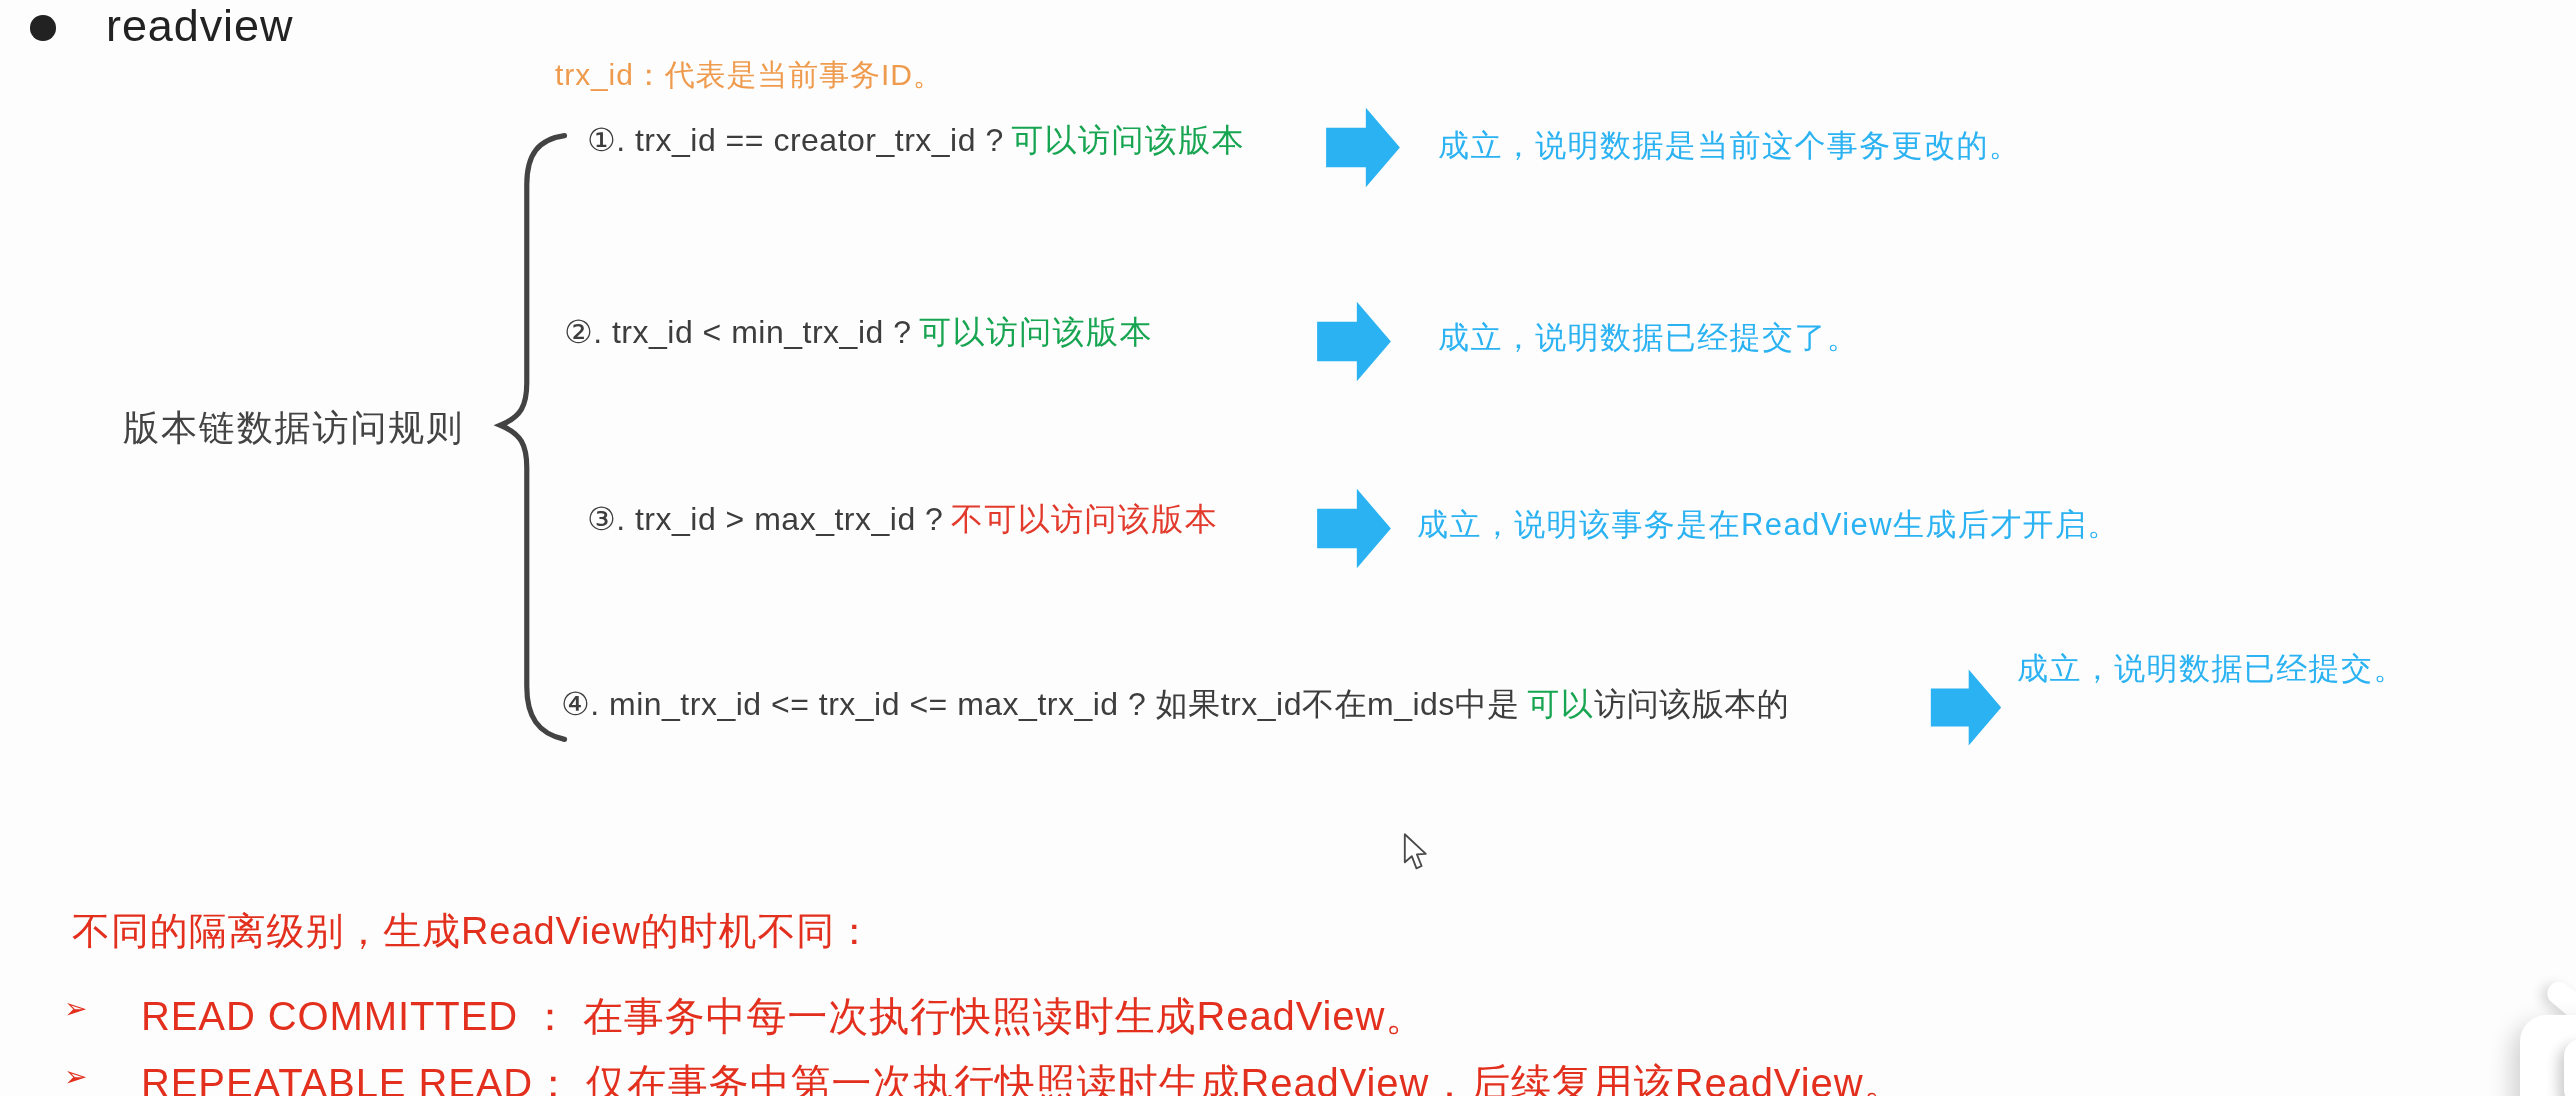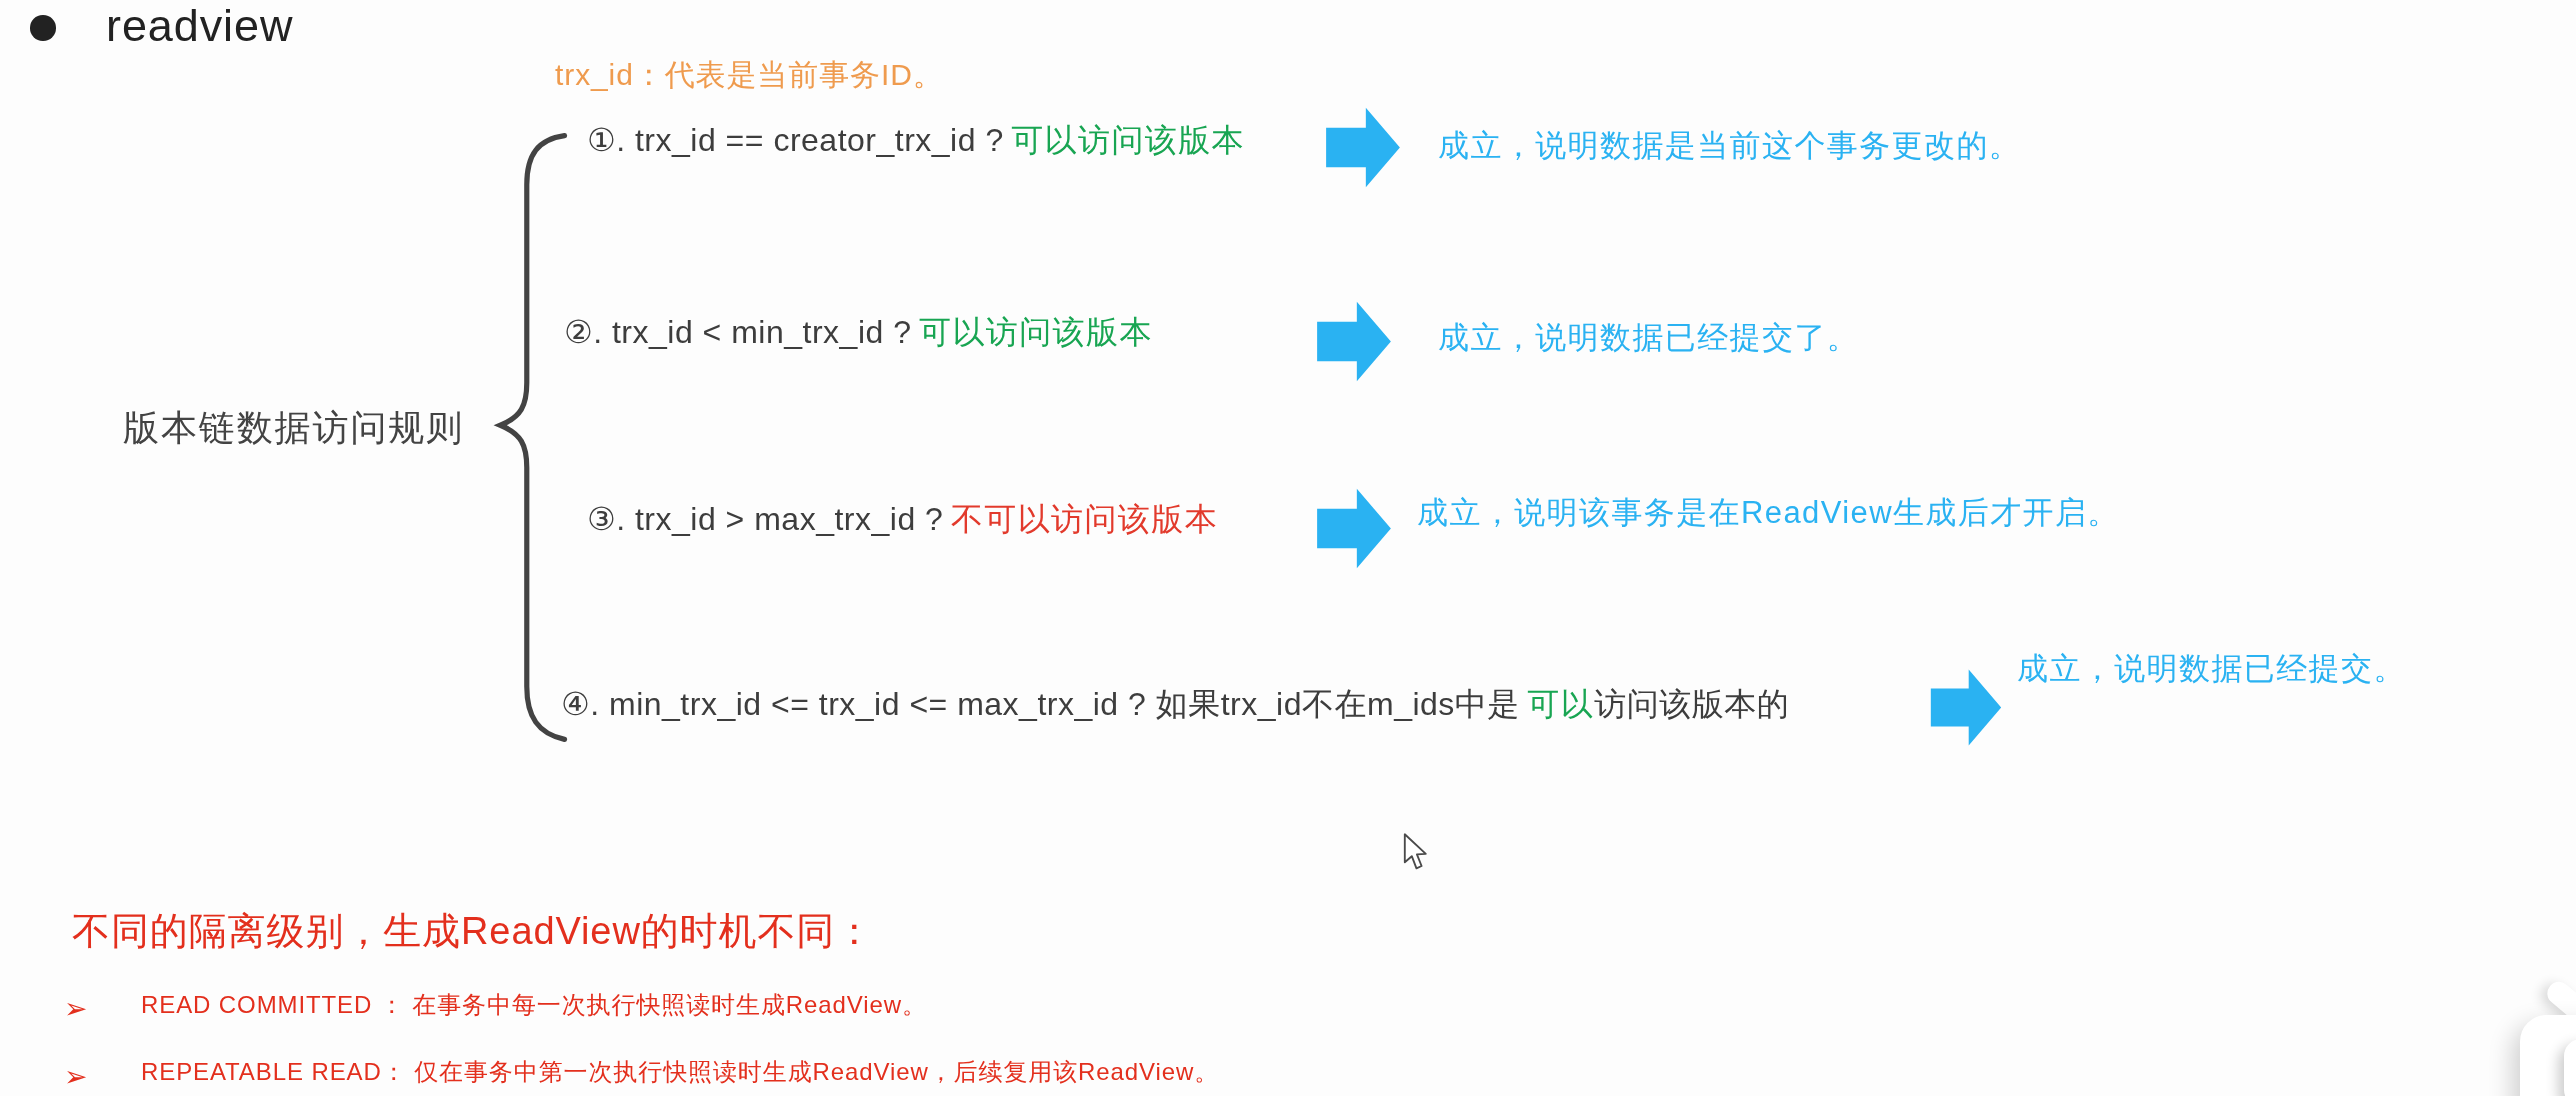--- a/index.html
+++ b/index.html
@@ -59,21 +59,21 @@
   
   .red-head {
     left: 72px; top: 906px;
     font-size: 38px; color: var(--red_deep);
     letter-spacing: 0.9px;
   }
   .red-item-marker {
     font-size: 28px; color: var(--red_deep);
   }
   .red-item-text {
-    font-size: 24px; color: var(--red_deep);
+    font-size: 40px; color: var(--red_deep);
     letter-spacing: 0.9px;
   }
 
   
   .cursor-svg { position: absolute; left: 1402px; top: 832px; }
 
   
   .shot-nub {
     left: 2545px; top: 989px;
     width: 45px; height: 22.6px; border-radius: 11.3px;
@@ -122,21 +122,21 @@
   <polygon points="0,25 42,25 42,4 78,46 42,88 42,67 0,67" fill="#2ab2f2"></polygon>
 </svg>
 <div class="abs result" style="left:1438px; top:317px;">成立，说明数据已经提交了。</div>
 
 <div class="abs cond" style="left:587px; top:498px;text-align:center;">
   <span>③. trx_id &gt; max_trx_id ?</span><span class="verdict" style="color: rgb(226, 58, 44);">不可以访问该版本</span><span class="cond-suffix"></span>
 </div>
 <svg class="block-arrow" style="left:1317px; top:485px;" width="74" height="87" viewBox="0 0 78 92">
   <polygon points="0,25 42,25 42,4 78,46 42,88 42,67 0,67" fill="#2ab2f2"></polygon>
 </svg>
-<div class="abs result" style="left:1417px; top:492px;">成立，说明该事务是在ReadView生成后才开启。</div>
+<div class="abs result" style="left:1417px; top:504px;">成立，说明该事务是在ReadView生成后才开启。</div>
 
 <div class="abs cond" style="left:561px; top:683px;">
   <span>④. min_trx_id &lt;= trx_id &lt;= max_trx_id ?  如果trx_id不在m_ids中是</span><span class="verdict" style="color: rgb(24, 165, 82);">可以</span><span class="cond-suffix">访问该版本的</span>
 </div>
 <svg class="block-arrow" style="left:1930px; top:666px;" width="72" height="83" viewBox="0 0 78 92">
   <polygon points="0,25 42,25 42,4 78,46 42,88 42,67 0,67" fill="#2ab2f2"></polygon>
 </svg>
 <div class="abs result" style="left:2017px; top:648px;">成立，说明数据已经提交。</div>
 
 <div class="abs red-head">不同的隔离级别，生成ReadView的时机不同：</div>

